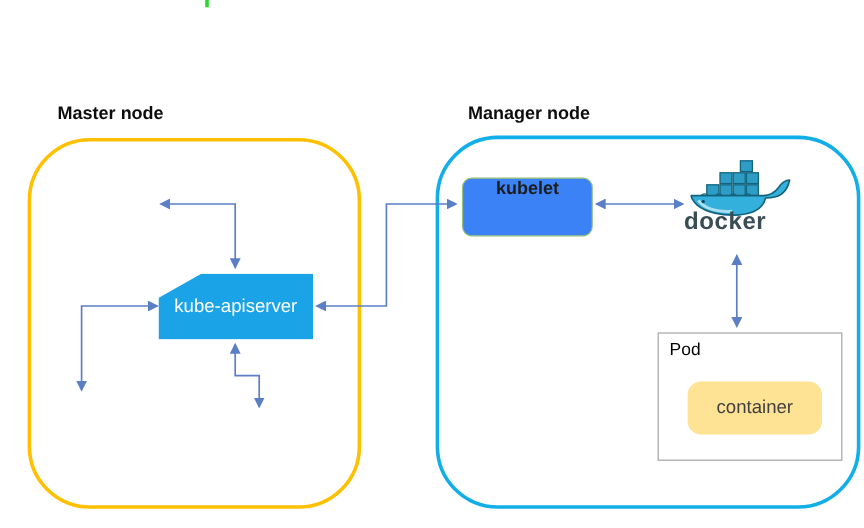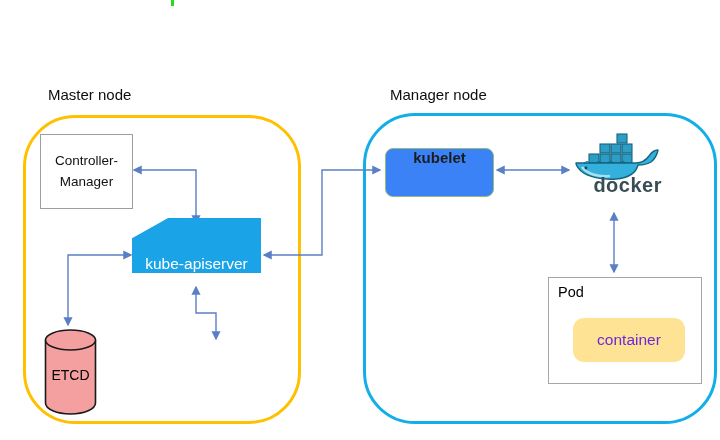--- a/index.html
+++ b/index.html
@@ -5,51 +5,51 @@
   html,body{margin:0;padding:0;background:#fff;}
   .canvas{position:relative;width:720px;height:440px;background:#ffffff;overflow:hidden;
           font-family:"Liberation Sans",sans-serif;color:#111;}
   .abs{position:absolute;}
 
   
   .node-border{position:absolute;border-radius:52px;background:transparent;}
   .master-border{left:23px;top:115px;width:272px;height:303px;border:3px solid #FFC000;}
   .worker-border{left:363px;top:113px;width:348px;height:305px;border:3px solid #12AEE8;}
 
-  .node-title{position:absolute;font-size:15px;font-weight:normal;color:#0d0d0d;white-space:nowrap;}
+  .node-title{position:absolute;font-size:15px;font-weight:bold;color:#0d0d0d;white-space:nowrap;}
   .master-title{left:48px;top:86px;}
   .worker-title{left:390px;top:86px;}
 
   
   .cm-box{left:40px;top:134px;width:91px;height:73px;background:#fff;border:1px solid #9e9e9e;
           display:flex;flex-direction:column;align-items:center;justify-content:center;
           font-size:13.5px;line-height:1.55;text-align:center;z-index:10;}
-  .apiserver{left:132px;top:218px;width:129px;height:55px;background:#1AA3E6;
+  .apiserver{left:132px;top:228px;width:129px;height:55px;background:#1AA3E6;
              clip-path:polygon(28% 0,100% 0,100% 100%,0 100%,0 37%);
-             display:flex;align-items:flex-end;justify-content:center;
+             display:flex;align-items:center;justify-content:center;
              color:#fff;font-size:15.5px;z-index:10;}
   .etcd-wrap{left:44px;top:329px;width:53px;height:87px;z-index:10;}
   .etcd-label{position:absolute;left:0;top:38px;width:100%;text-align:center;
               font-size:14px;color:#000;}
   .sched-wrap{left:150px;top:344px;width:132px;height:49px;z-index:10;}
   .sched-label{position:absolute;left:0;top:14px;width:100%;text-align:center;
                font-size:15px;color:#000;}
 
   
   .kubelet{left:385px;top:148px;width:107px;height:47px;background:#3b82f6;border:1px solid #94bd78;
            border-radius:8px;display:flex;align-items:flex-start;justify-content:center;
            font-size:15px;font-weight:bold;color:#1c1c1c;z-index:10;}
   .docker-wrap{left:570px;top:133px;width:92px;height:47px;z-index:10;}
-  .docker-word{left:570px;top:174px;width:92px;text-align:right;font-size:20px;font-weight:600;
+  .docker-word{left:570px;top:174px;width:92px;text-align:left;font-size:20px;font-weight:600;
                letter-spacing:0.5px;color:#394D54;z-index:10;}
   .pod-box{left:548px;top:277px;width:152px;height:105px;background:#fff;border:1px solid #a6a6a6;z-index:9;}
   .pod-label{position:absolute;left:9px;top:6px;font-size:14.5px;font-weight:normal;color:#000;}
   .container-box{left:573px;top:318px;width:112px;height:44px;background:#FFE394;border-radius:11px;
                  display:flex;align-items:center;justify-content:center;
-                 font-size:15.5px;color:#6d28d9;z-index:10;}
+                 font-size:15.5px;color:#404040;z-index:10;}
 
   .stray-mark{left:171px;top:0;width:3px;height:6px;background:#22DD22;z-index:3;}
 
   .overlay{position:absolute;left:0;top:0;z-index:5;}
 </style>
 </head>
 <body>
 
 <div class="canvas">
 
@@ -70,36 +70,25 @@
     <g fill="none" stroke="#5B7FC4" stroke-width="1.4" marker-start="url(#arrow)" marker-end="url(#arrow)">
       <path d="M 134 170 H 196 V 223"></path>
       <path d="M 264 255 H 322 V 170 H 380"></path>
       <path d="M 131 255 H 68 V 325"></path>
       <path d="M 196 287 V 313 H 216 V 339"></path>
       <path d="M 497 170 H 569"></path>
       <path d="M 614 213 V 272"></path>
     </g>
   </svg>
 
-  <div class="abs cm-box">
-    <span>Controller-</span>
-    <span>Manager</span>
-  </div>
 
   <div class="abs apiserver">
     <span>kube-apiserver</span>
   </div>
 
-  <div class="abs etcd-wrap">
-    <svg width="53" height="87" viewBox="0 0 53 87">
-      <path d="M 1.5 11 L 1.5 74 A 25 11 0 0 0 51.5 74 L 51.5 11" stroke="#1a1a1a" stroke-width="1.6" fill="#F4A0A0"></path>
-      <ellipse cx="26.5" cy="11" rx="25" ry="10" stroke="#1a1a1a" stroke-width="1.6" fill="#F4A0A0"></ellipse>
-    </svg>
-    <div class="etcd-label">ETCD</div>
-  </div>
 
 
   <div class="abs kubelet">
     <span>kubelet</span>
   </div>
 
   <div class="abs docker-wrap">
     <svg width="92" height="47" viewBox="0 0 92 47">
       <g stroke="#14647E" stroke-width="1.1" fill="#2D9DC6">
         <rect x="47" y="1" width="10" height="9"></rect>

